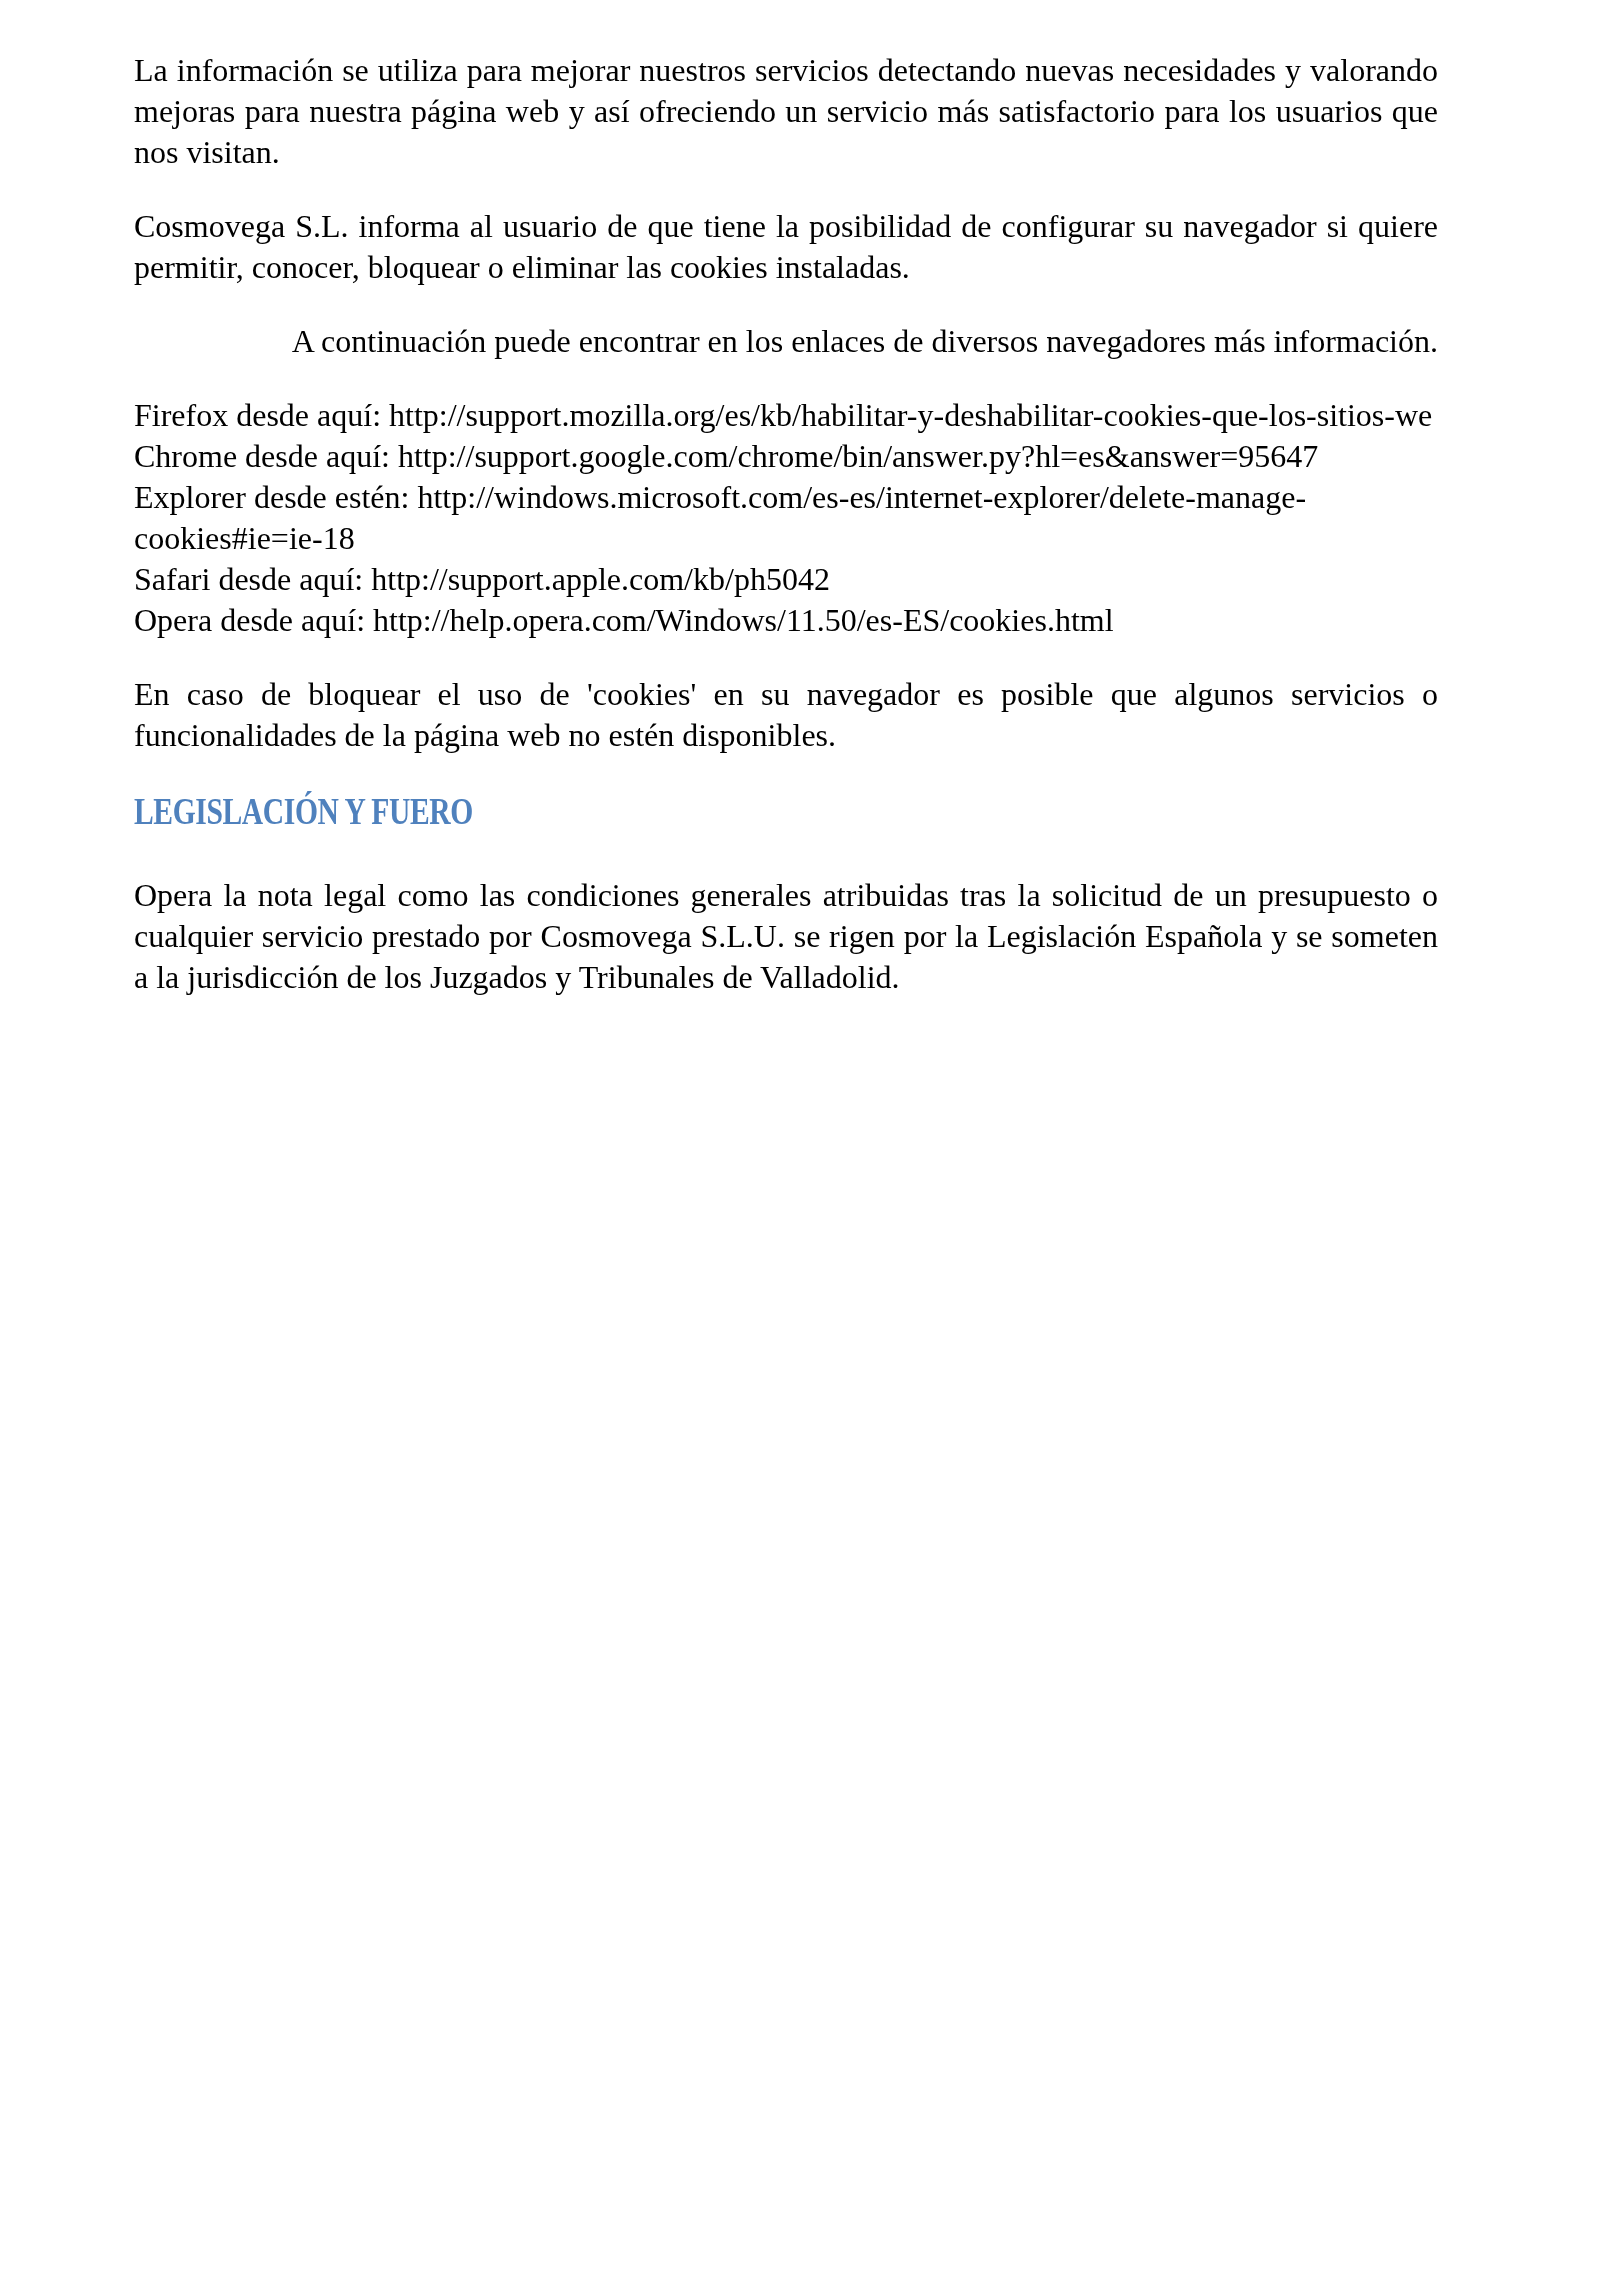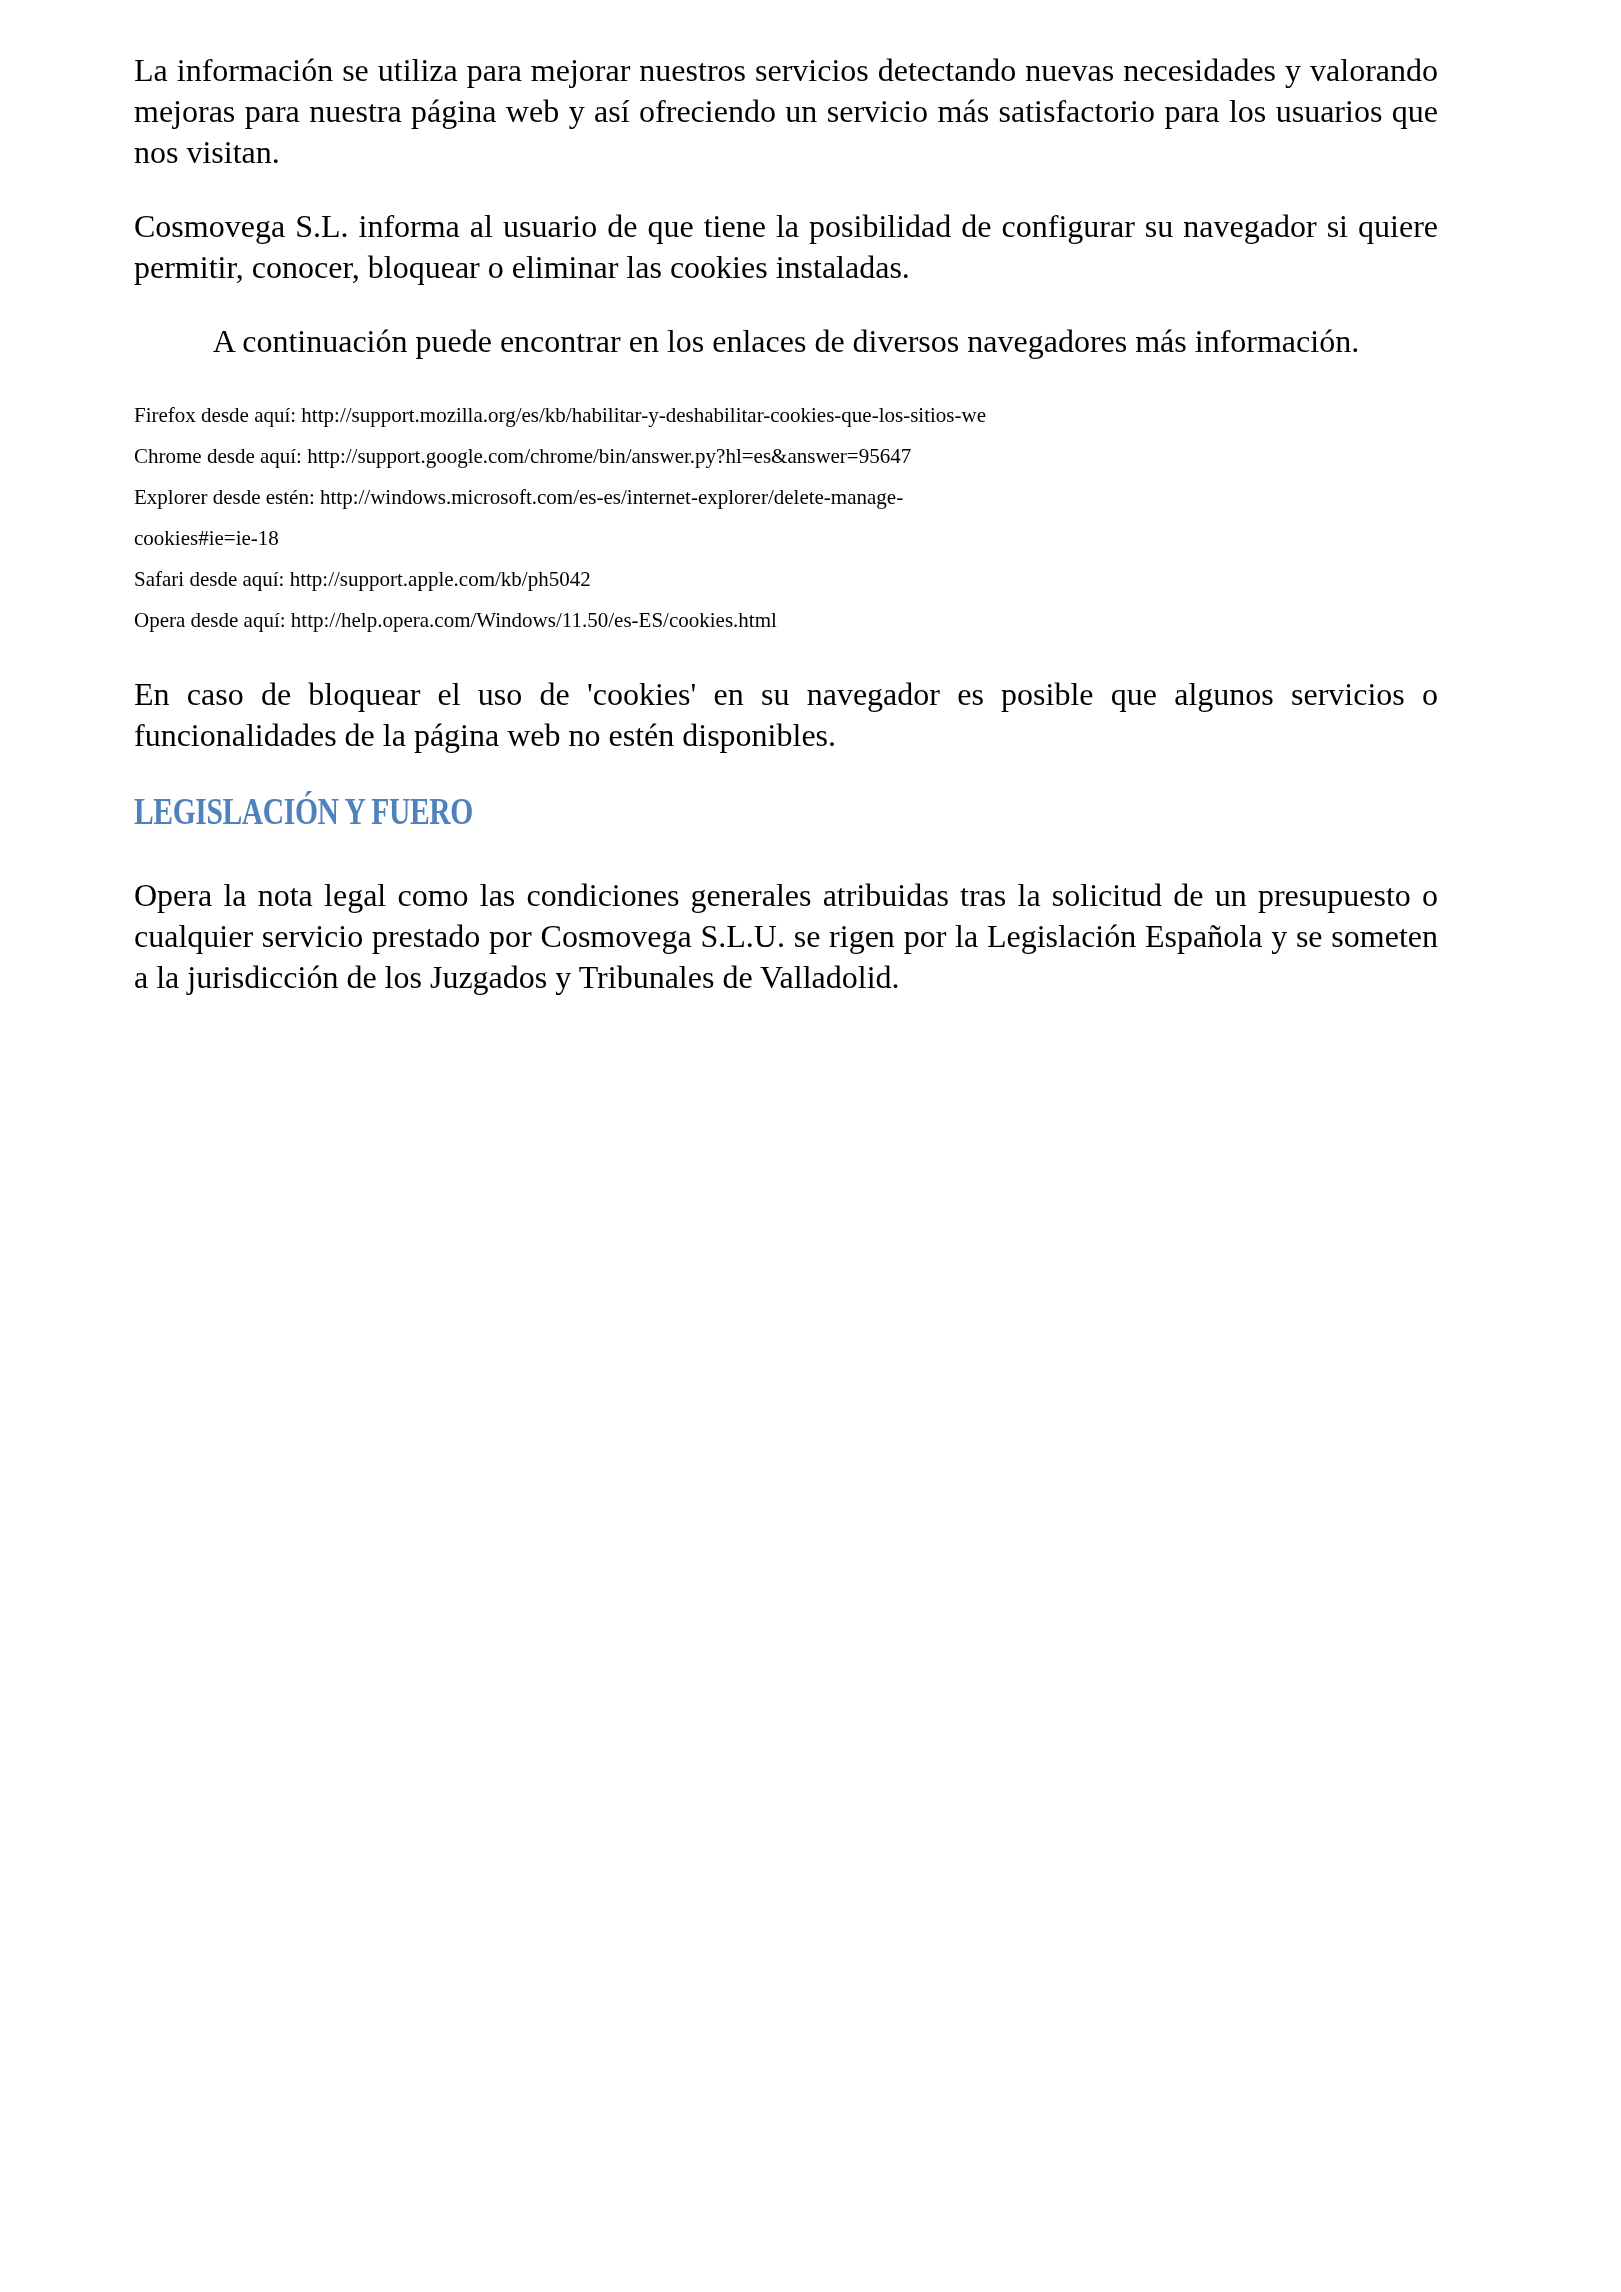--- a/index.html
+++ b/index.html
@@ -19,30 +19,30 @@
   .content {
     position: absolute;
     left: 134px;
     top: 50px;
     width: 1304px;
   }
   .doc {
     font-size: 32px;
     line-height: 41px;
     margin: 0 0 33px 0;
-    text-align: center;
+    text-align: right;
   }
   .justify {
     text-align: justify;
   }
   .links-block {
     margin: 0 0 33px 0;
   }
   .link-line {
-    font-size: 21px;
+    font-size: 32px;
     line-height: 41px;
     white-space: nowrap;
   }
   .section-heading {
     font-family: "Liberation Serif", serif;
     font-weight: bold;
     font-size: 37px;
     line-height: 45px;
     margin: 0 0 41px 0;
     letter-spacing: -0.5px;

